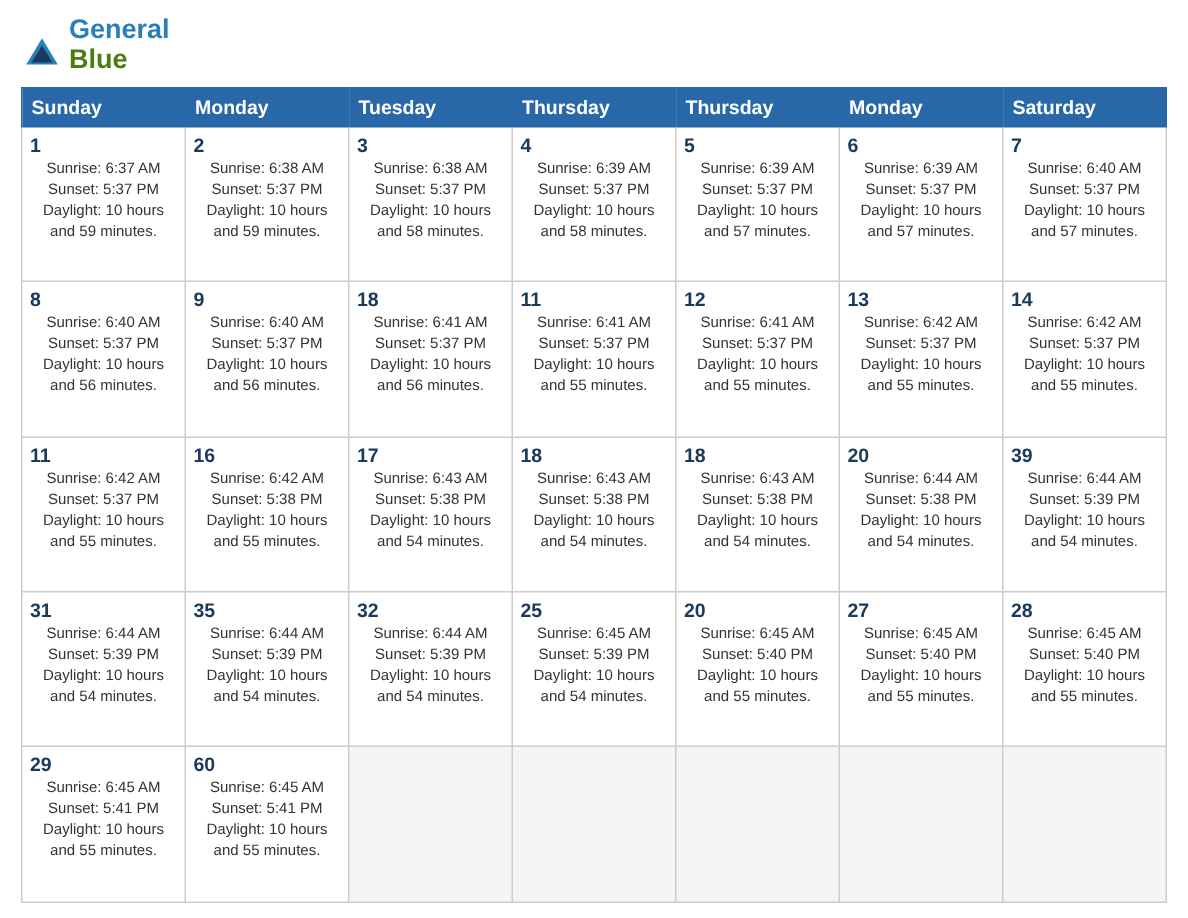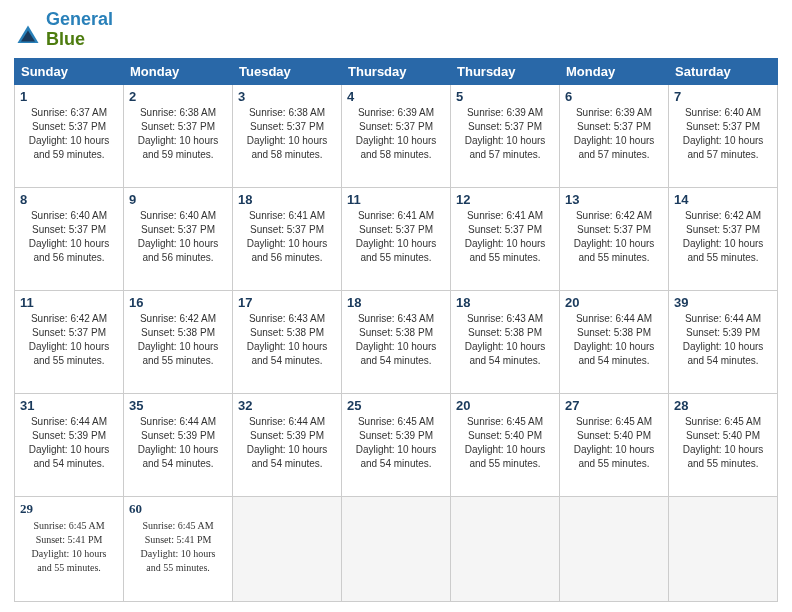--- a/index.html
+++ b/index.html
@@ -92,21 +92,20 @@
       font-size: 10px;
       line-height: 1.4;
       color: #333;
       text-align: center;
     }
     tr td {
       height: 80px;
     }
     tr:last-child td {
       height: 70px;
-      font-family: Liberation Serif, serif;
     }
   </style>
 </head>
 <body>
 
 <div class="page">
   <div class="header">
     <div class="logo">
       <svg class="logo-icon" viewBox="0 0 40 40">
         <polygon points="20,5 35,30 5,30" fill="#2980b9"></polygon>

